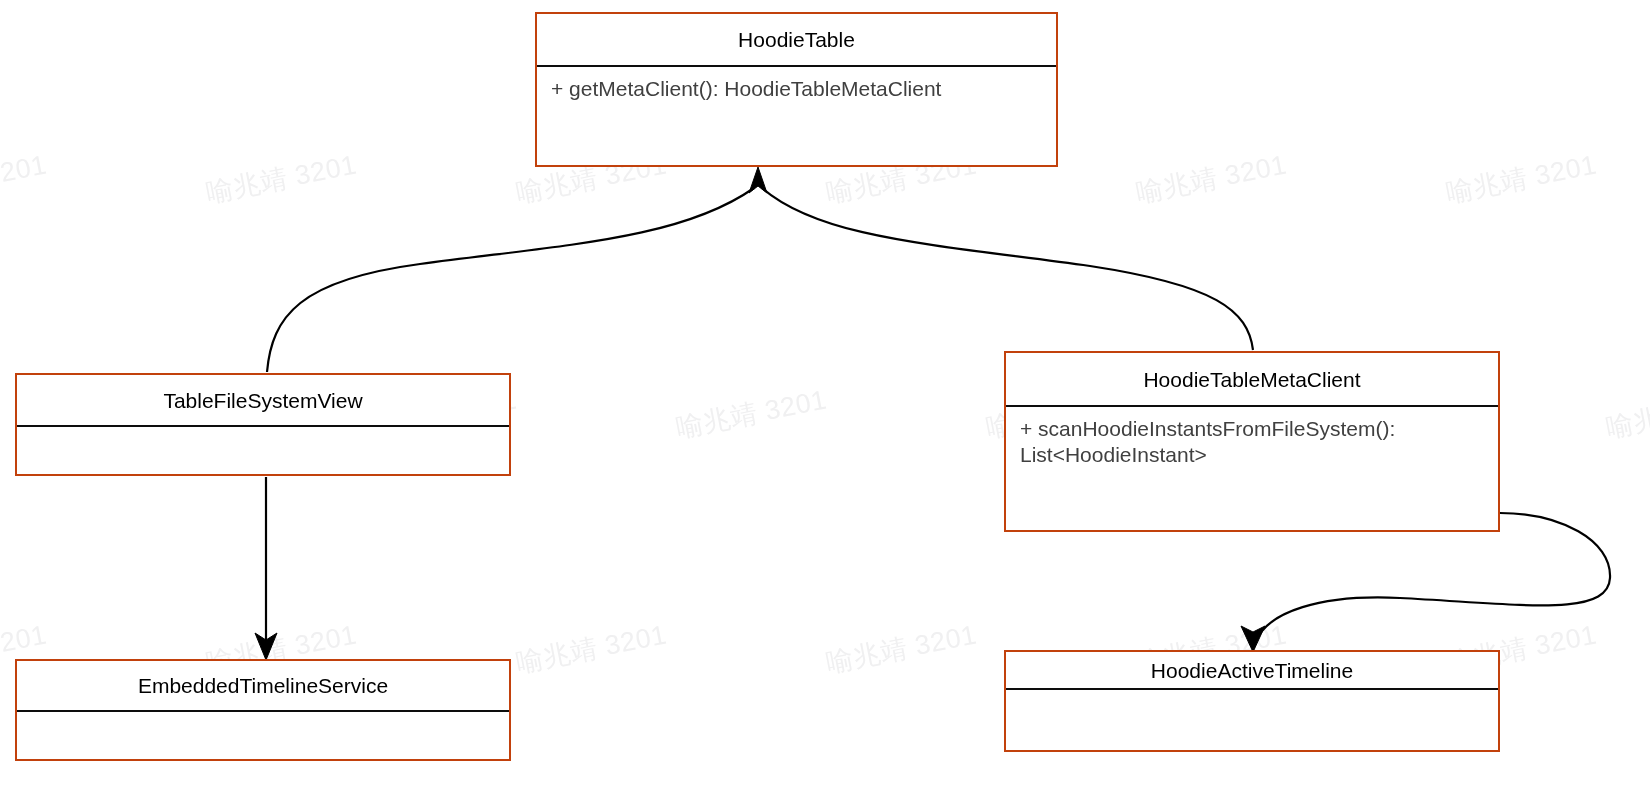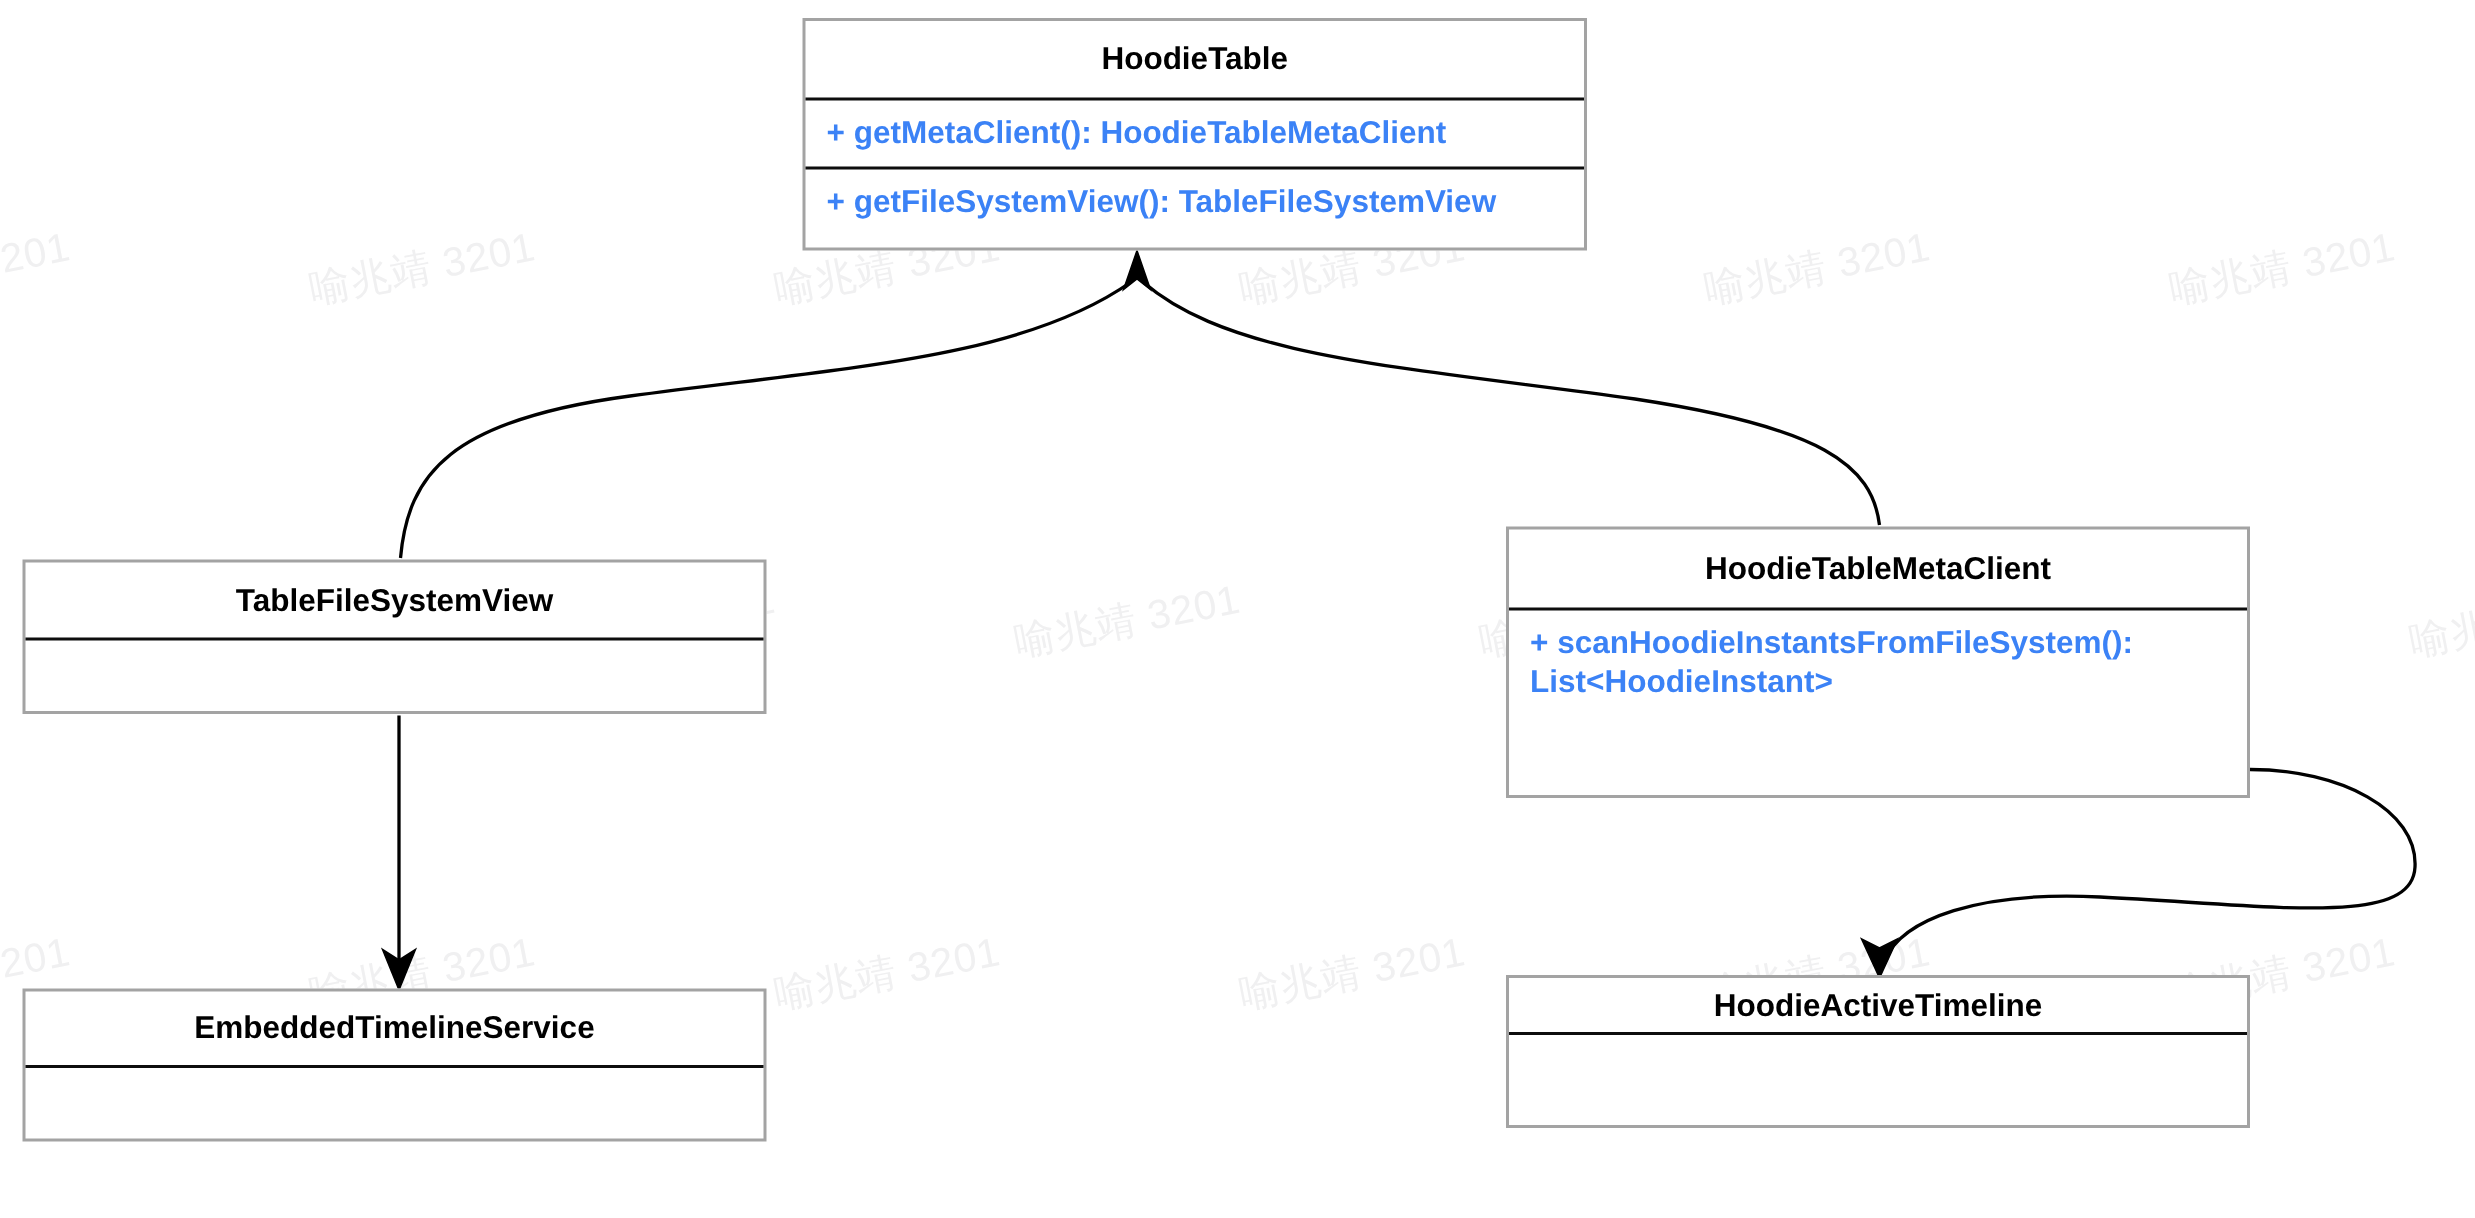--- a/index.html
+++ b/index.html
@@ -38,44 +38,43 @@
     transform: rotate(-11deg);
     transform-origin: left bottom;
     letter-spacing: 0.5px;
     user-select: none;
   }
 
   
   .uml-class {
     position: absolute;
     box-sizing: border-box;
-    border: 2px solid #a3a3a3;
+    border: 2px solid #c2410c;
     background: #ffffff;
     z-index: 2;
-    font-weight: bold;
   }
   .uml-title {
     box-sizing: border-box;
     text-align: center;
     color: #000000;
     font-size: 21px;
     line-height: 1;
     display: flex;
     align-items: center;
     justify-content: center;
     border-bottom: 2px solid #0d0d0d;
     background: transparent;
   }
   .uml-compartment {
     box-sizing: border-box;
     background: transparent;
   }
   .uml-member {
     box-sizing: border-box;
-    color: #3b82f6;
+    color: #404040;
     font-size: 21px;
     line-height: 26px;
     padding: 9px 10px 9px 14px;
     border-bottom: 2px solid #0d0d0d;
     white-space: pre-line;
   }
   .uml-member:last-child {
     border-bottom: none;
   }
   .uml-compartment.empty {
@@ -157,21 +156,20 @@
     <polygon class="edge-head" points="266,660 255,633 266,640 277,633"></polygon>
 
     <path class="edge-path" d="M 1500,513 C 1560,513 1612,540 1610,578 C 1608,618 1520,604 1400,598 C 1320,594 1268,612 1256,641"></path>
     <polygon class="edge-head" points="1253,652 1241,626 1253,632 1265,626"></polygon>
   </svg>
 
   <div class="uml-class" id="class-hoodietable">
     <div class="uml-title">HoodieTable</div>
     <div class="uml-compartment">
       <div class="uml-member">+ getMetaClient(): HoodieTableMetaClient</div>
-      <div class="uml-member">+ getFileSystemView(): TableFileSystemView</div>
     </div>
   </div>
 
   <div class="uml-class" id="class-tablefilesystemview">
     <div class="uml-title">TableFileSystemView</div>
     <div class="uml-compartment empty"></div>
   </div>
 
   <div class="uml-class" id="class-hoodietablemetaclient">
     <div class="uml-title">HoodieTableMetaClient</div>

